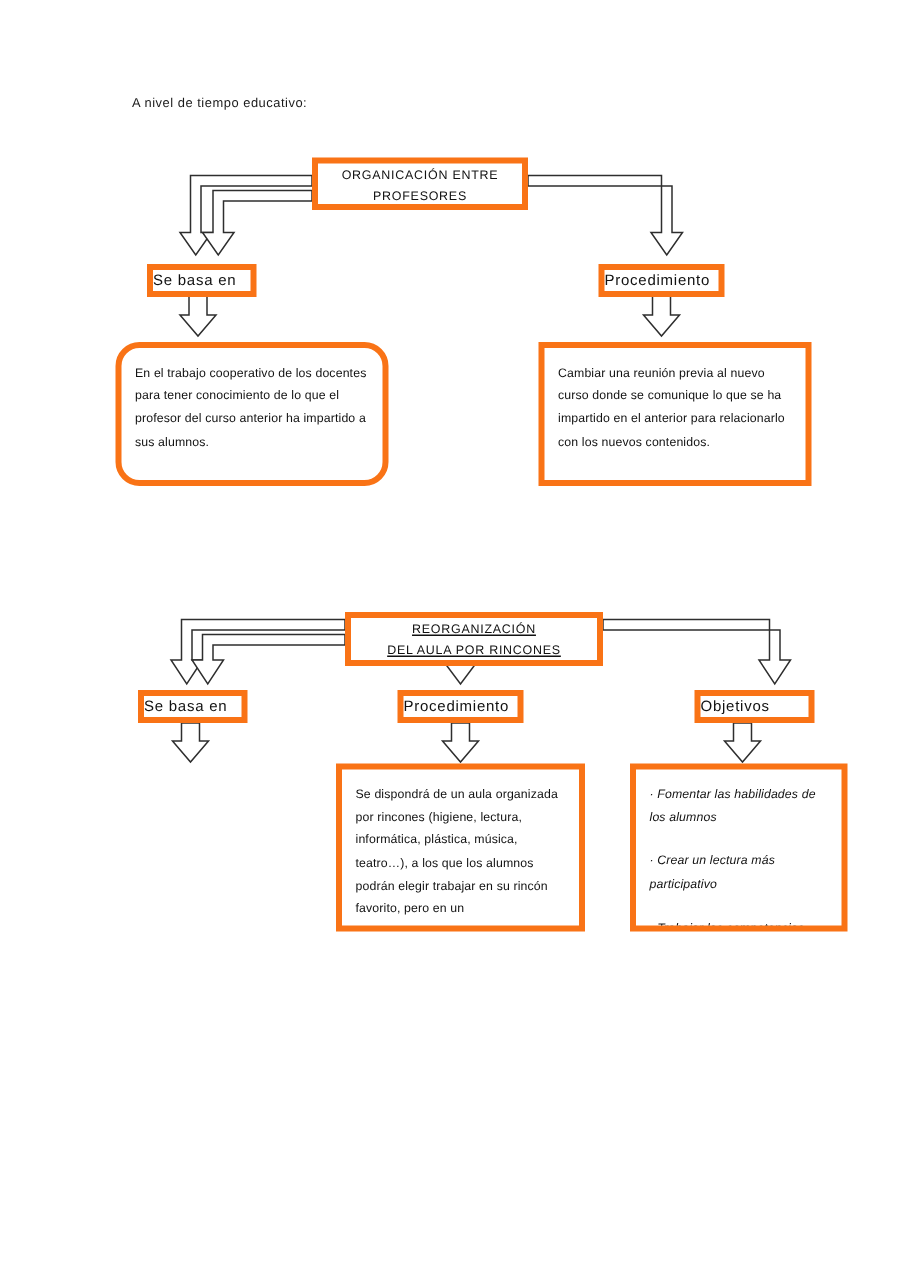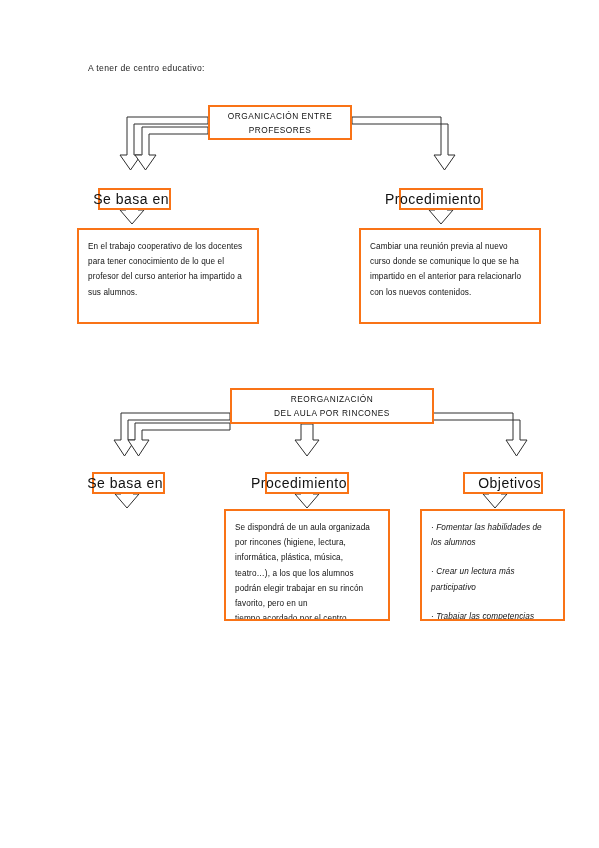--- a/index.html
+++ b/index.html
@@ -32,46 +32,45 @@
     font-size: 8.6px;
     letter-spacing: 0.35px;
     color: #1a1a1a;
     white-space: nowrap;
   }
 
   
   .box {
     position: absolute;
     box-sizing: border-box;
-    border: 2px solid #f97316;
+    border: 4px solid #f97316;
     background: #ffffff;
   }
 
   .head-box {
     display: flex;
     flex-direction: column;
     align-items: center;
     justify-content: center;
     font-size: 8.3px;
     letter-spacing: 0.5px;
     line-height: 14px;
     text-align: center;
     color: #111111;
   }
   .head-box .line2 { }
 
   .label-box {
     display: flex;
     align-items: center;
-    justify-content: flex-end;
-    font-size: 14px;
+    justify-content: flex-start;
+    font-size: 10px;
     letter-spacing: 0.5px;
     color: #111111;
     white-space: nowrap;
-    margin-top: 12px;
   }
 
   .content-box {
     box-sizing: border-box;
     padding: 9px 9px 0 9px;
     font-size: 8.2px;
     line-height: 15.2px;
     letter-spacing: 0.1px;
     color: #111111;
     overflow: hidden;
@@ -102,21 +101,21 @@
     stroke: #2e2e2e;
     stroke-width: 1;
     stroke-linejoin: miter;
   }
 </style>
 </head>
 <body>
 
 <div class="page">
 
-  <div class="intro-text">A tener de centro educativo:</div>
+  <div class="intro-text">A nivel de tiempo educativo:</div>
 
   <svg class="connectors" viewBox="0 0 599 848" width="599" height="848">
 
     <g>
       <polygon points="208,117 127,117 127,155 120,155 130.5,170 141,155 134,155 134,124 208,124"></polygon>
     </g>
 
     <g>
       <polygon points="208,127 142,127 142,155 135,155 145.5,170 156,155 149,155 149,134 208,134"></polygon>
     </g>
@@ -169,29 +168,29 @@
 
   <div class="box label-box" style="left:98px; top:176px; width:73px; height:22px;">
     <span>Se basa en</span>
   </div>
 
   <div class="box label-box" style="left:399px; top:176px; width:84px; height:22px;">
     <span></span>
     <span>Procedimiento</span>
   </div>
 
-  <div class="box content-box" style="left:77px; top:228px; width:182px; height:96px;">
+  <div class="box content-box" style="left:77px; top:228px; width:182px; height:96px;border-radius:16px;">
     <p>En el trabajo cooperativo de los docentes para tener conocimiento de lo que el profesor del curso anterior ha impartido a sus alumnos.</p>
   </div>
 
   <div class="box content-box" style="left:359px; top:228px; width:182px; height:96px;">
     <p>Cambiar una reunión previa al nuevo curso donde se comunique lo que se ha impartido en el anterior para relacionarlo con los nuevos contenidos.</p>
   </div>
 
-  <div class="box head-box" style="left:230px; top:388px; width:204px; height:36px;">
+  <div class="box head-box" style="left:230px; top:408px; width:172px; height:36px;text-decoration:underline;">
     <span>REORGANIZACIÓN</span>
     <span class="line2">DEL AULA POR RINCONES</span>
   </div>
 
   <div class="box label-box" style="left:92px; top:460px; width:73px; height:22px;">
     <span>Se basa en</span>
   </div>
 
   <div class="box label-box" style="left:265px; top:460px; width:84px; height:22px;">
     <span>Procedimiento</span>

